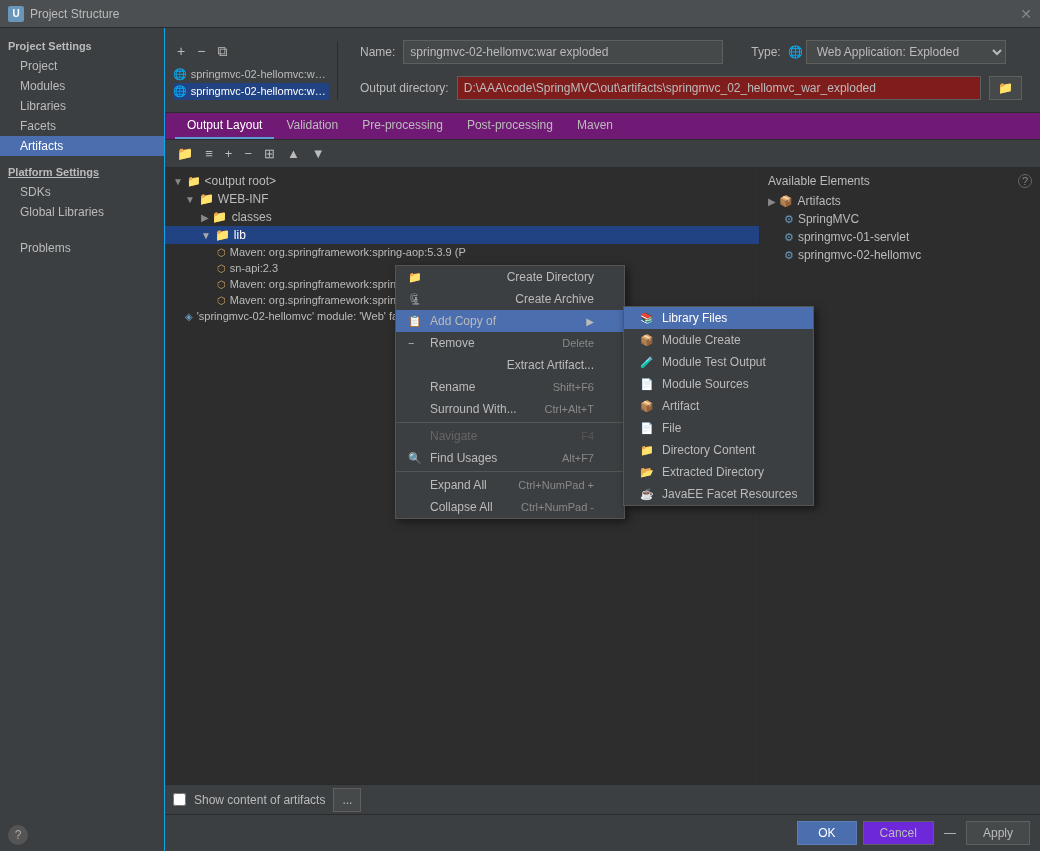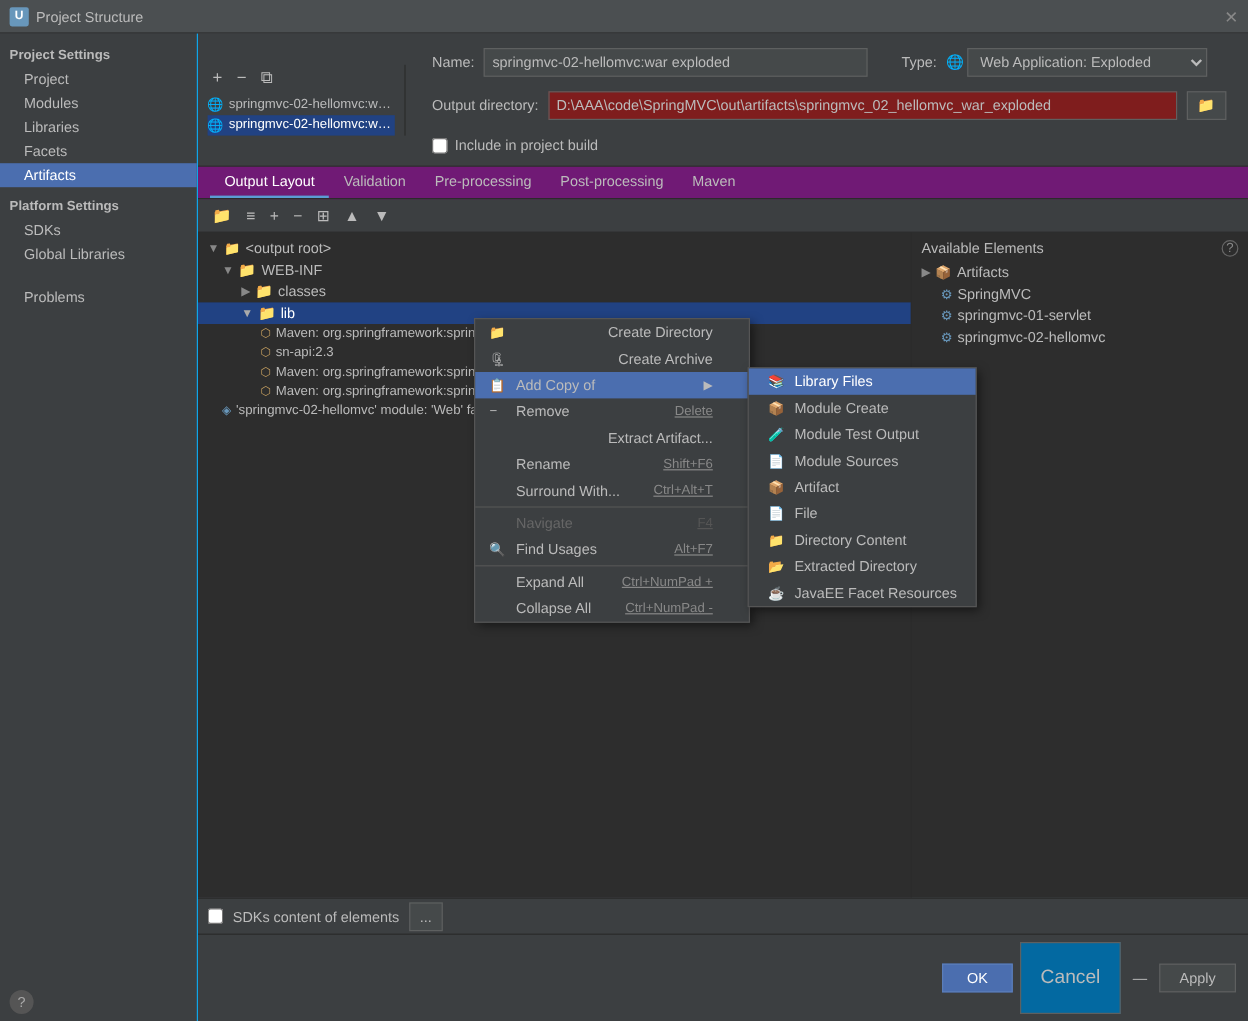--- a/index.html
+++ b/index.html
@@ -65,20 +65,21 @@
     .sidebar-item.active {
       background: #4b6eaf;
       color: #ffffff;
     }
     .sidebar-subsection {
       padding: 4px 8px;
       font-weight: bold;
       font-size: 11px;
       color: #bbbbbb;
       margin-top: 6px;
+      text-decoration: underline;
     }
 
     
     .content-area {
       flex: 1;
       background: #3c3f41;
       display: flex;
       flex-direction: column;
     }
 
@@ -275,21 +276,21 @@
       align-items: center;
       justify-content: space-between;
       gap: 6px;
       color: #bbbbbb;
       font-size: 12px;
       white-space: nowrap;
     }
     .ctx-item.active-ctx { background: #4b6eaf; }
     .ctx-item.disabled { color: #666; cursor: default; }
     .ctx-separator { border-top: 1px solid #555; margin: 2px 0; }
-    .ctx-shortcut { color: #888; font-size: 11px; margin-left: auto; text-decoration: underline; }
+    .ctx-shortcut { color: #888; font-size: 11px; margin-left: auto; }
     .ctx-arrow { margin-left: auto; font-size: 10px; }
     .ctx-icon { width: 16px; font-size: 11px; }
 
     
     .submenu {
       position: absolute;
       top: 306px;
       left: 623px;
       background: #3c3f41;
       border: 1px solid #555;
@@ -323,26 +324,26 @@
     .show-content-checkbox { accent-color: #5b9bd5; }
     .ok-btn {
       background: #4b6eaf;
       border: 1px solid #5b7eb9;
       color: #fff;
       padding: 4px 20px;
       cursor: pointer;
       font-size: 12px;
     }
     .cancel-btn {
-      background: #0369a1;
+      background: #6d28d9;
       border: 1px solid #5e6060;
       color: #bbbbbb;
-      padding: 20px 16px;
-      cursor: pointer;
-      font-size: 16px;
+      padding: 4px 16px;
+      cursor: pointer;
+      font-size: 12px;
     }
     .apply-btn {
       background: #45494a;
       border: 1px solid #5e6060;
       color: #bbbbbb;
       padding: 4px 16px;
       cursor: pointer;
       font-size: 12px;
     }
     .help-circle {
@@ -424,24 +425,20 @@
             <select class="type-select">
               <option>Web Application: Exploded</option>
             </select>
           </div>
         </div>
         <div class="output-dir-row">
           <label class="output-dir-label">Output directory:</label>
           <input class="output-dir-input" value="D:\AAA\code\SpringMVC\out\artifacts\springmvc_02_hellomvc_war_exploded" style="">
           <button class="browse-btn">📁</button>
         </div>
-        <div class="include-row">
-          <input type="checkbox" class="include-checkbox" style="">
-          <span>Include in project build</span>
-        </div>
       </div>
     </div>
 
     <div class="tabs-row">
       <div class="tab active">Output Layout</div>
       <div class="tab">Validation</div>
       <div class="tab">Pre-processing</div>
       <div class="tab">Post-processing</div>
       <div class="tab">Maven</div>
     </div>
@@ -531,21 +528,21 @@
 
         <div class="elements-item" style="padding-left:24px;">
           <span style="color:#6897bb; font-size:11px;">⚙</span>
           <span>springmvc-02-hellomvc</span>
         </div>
       </div>
     </div>
 
     <div class="bottom-bar">
       <input type="checkbox" class="show-content-checkbox" style="">
-      <span>SDKs content of elements</span>
+      <span>Show content of artifacts</span>
       <button class="browse-btn">...</button>
     </div>
 
     <div style="display:flex; align-items:center; justify-content:flex-end; gap:6px; padding:6px 10px; background:#3c3f41; border-top:1px solid #2b2b2b;">
       <button class="ok-btn">OK</button>
       <button class="cancel-btn">Cancel</button>
       <span style="color:#bbbbbb; font-size:12px; padding:0 4px;">—</span>
       <button class="apply-btn">Apply</button>
     </div>
 

